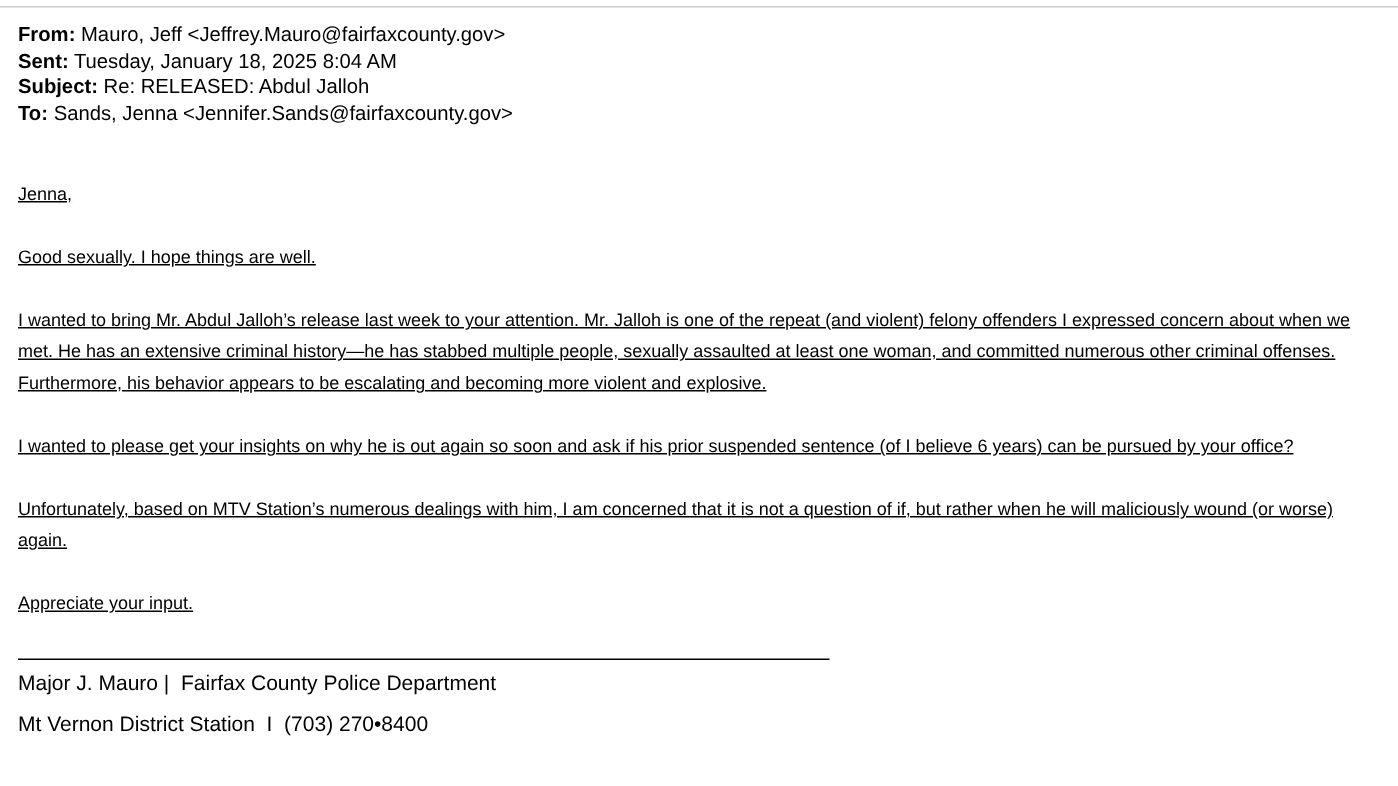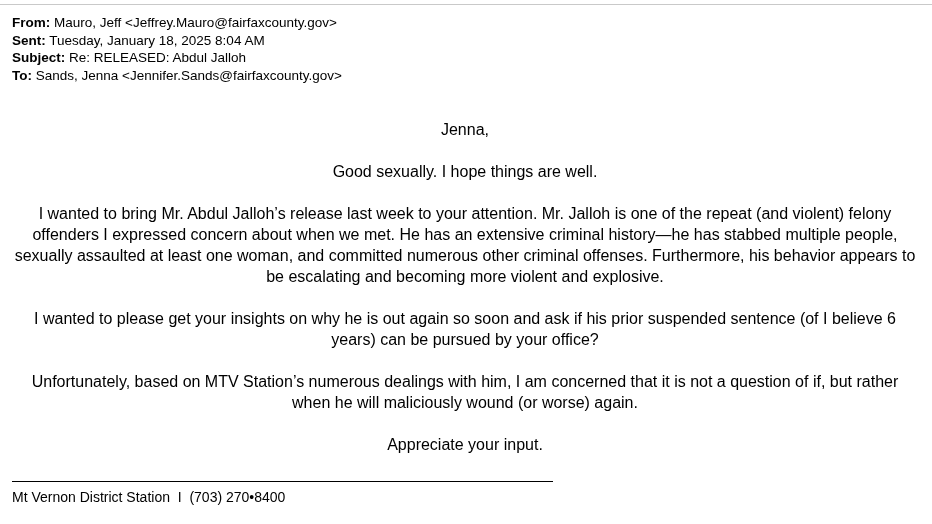--- a/index.html
+++ b/index.html
@@ -40,23 +40,24 @@
     line-height: 17.5px;
     white-space: pre-wrap;
   }
   .hdr-label {
     font-weight: bold;
   }
   .spacer-sm { height: 17px; }
   .spacer-md { height: 18px; }
   p.body-text {
     margin: 0;
-    font-size: 16px;
+    font-size: 12px;
     line-height: 21px;
-    text-align: center;
+    text-align: left;
+    text-decoration: underline;
   }
   .gap { height: 21px; }
   .sig-rule {
     margin-top: 26px;
     width: 541px;
     height: 0;
     border-top: 1.6px solid #000000;
   }
   .sig-line {
     font-size: 14px;
@@ -94,17 +95,18 @@
       <p class="body-text">I wanted to please get your insights on why he is out again so soon and ask if his prior suspended sentence (of I believe 6 years) can be pursued by your office?</p>
       <div class="gap"></div>
       <p class="body-text">Unfortunately, based on MTV Station’s numerous dealings with him, I am concerned that it is not a question of if, but rather when he will maliciously wound (or worse) again.</p>
       <div class="gap"></div>
       <p class="body-text">Appreciate your input.</p>
     </div>
 
     <div class="sig-rule"></div>
 
     <div>
+      <div class="sig-line">Major J. Mauro |  Fairfax County Police Department</div>
       <div class="sig-line">Mt Vernon District Station  I  (703) 270•8400</div>
     </div>
 
   </div>
 </div>
 
 </body></html>

